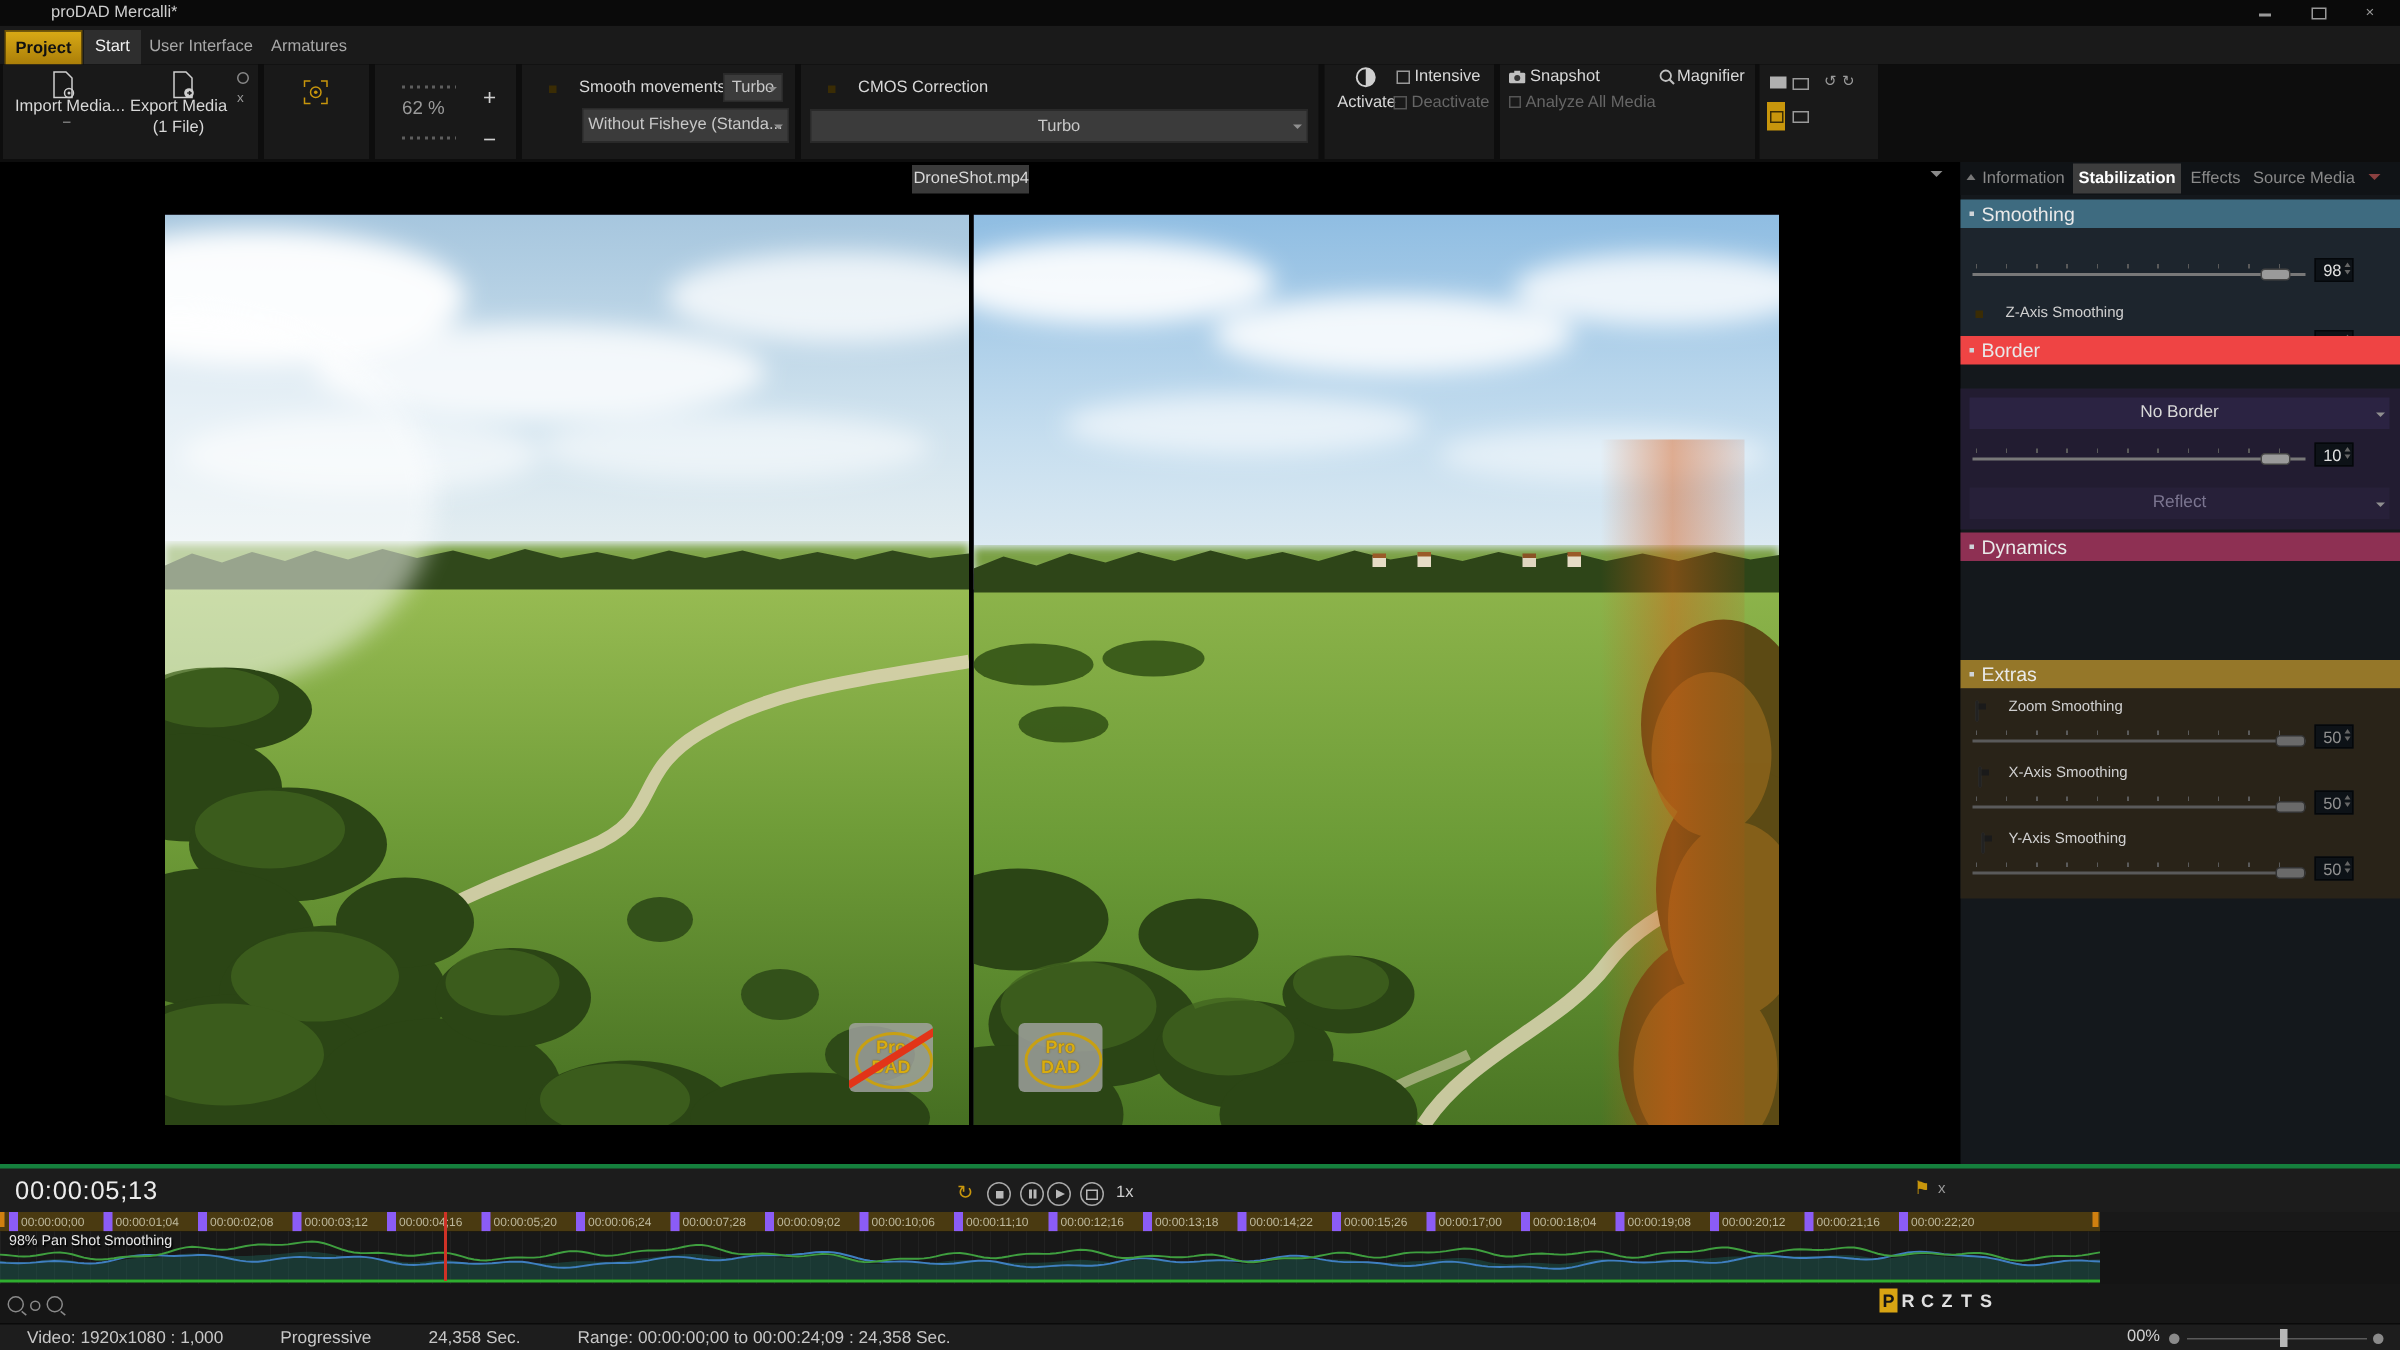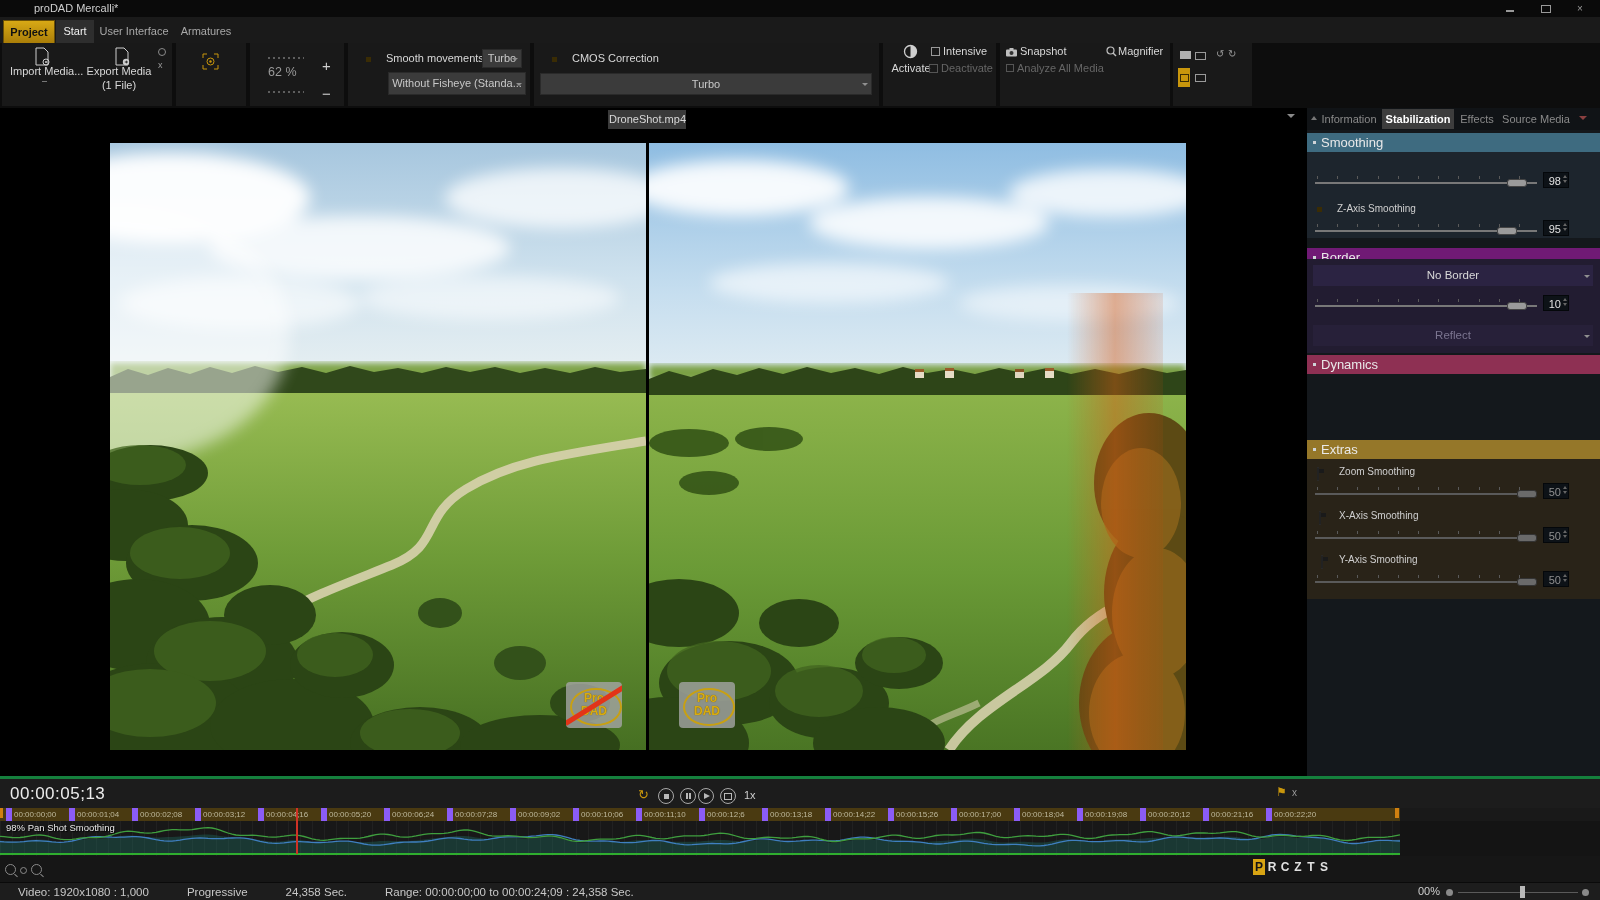--- a/index.html
+++ b/index.html
@@ -420,21 +420,21 @@
       </div>
       <div class="abs valbox" style="left:236px;top:68px">
         <span>95</span>
         <span class="spin">
             <i class="up"></i>
             <i class="dn"></i>
           </span>
       </div>
     </div>
 
-    <div class="abs sect-hdr" style="top:140px;background:#701a75">Border</div>
+    <div class="abs sect-hdr" style="top:116px;background:#ef4444">Border</div>
     <div class="abs sect" style="top:151px;height:94px;background:#221c31">
       <div class="abs pdd" style="left:6px;top:6px;width:280px;background:#2b2342">
         <span>No Border</span><i class="caret"></i>
       </div>
       <div class="abs slider" style="left:8px;top:38px;width:222px">
         <div class="ticks"></div>
           <div class="track"></div>
           <div class="thumb" style="left: calc(95% - 19px);"></div>
       </div>
       <div class="abs valbox" style="left:236px;top:36px">
@@ -523,21 +523,21 @@
     <span class="rcell">00:00:01;04</span>
     <span class="rcell">00:00:02;08</span>
     <span class="rcell">00:00:03;12</span>
     <span class="rcell">00:00:04;16</span>
     <span class="rcell">00:00:05;20</span>
     <span class="rcell">00:00:06;24</span>
     <span class="rcell">00:00:07;28</span>
     <span class="rcell">00:00:09;02</span>
     <span class="rcell">00:00:10;06</span>
     <span class="rcell">00:00:11;10</span>
-    <span class="rcell">00:00:12;6</span>
+    <span class="rcell">00:00:12;16</span>
     <span class="rcell">00:00:13;18</span>
     <span class="rcell">00:00:14;22</span>
     <span class="rcell">00:00:15;26</span>
     <span class="rcell">00:00:17;00</span>
     <span class="rcell">00:00:18;04</span>
     <span class="rcell">00:00:19;08</span>
     <span class="rcell">00:00:20;12</span>
     <span class="rcell">00:00:21;16</span>
     <span class="rcell">00:00:22;20</span>
   </div>

